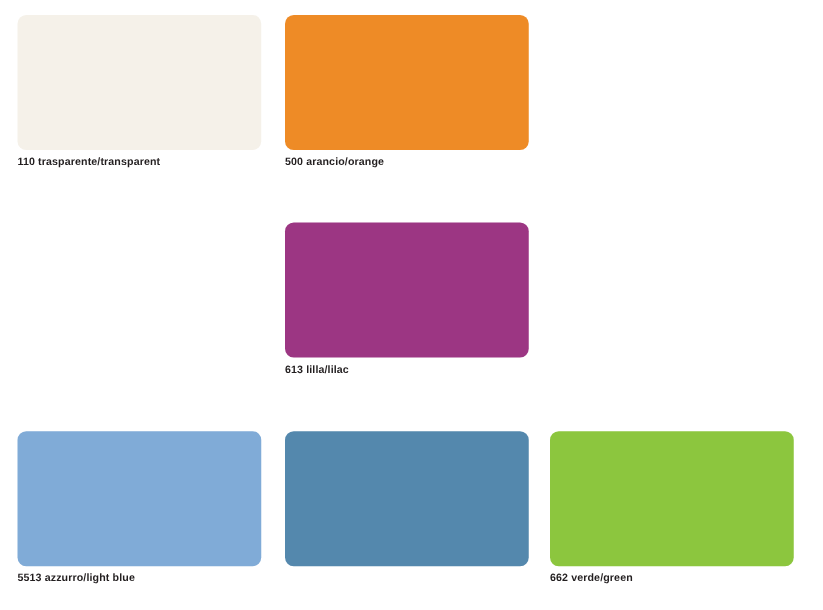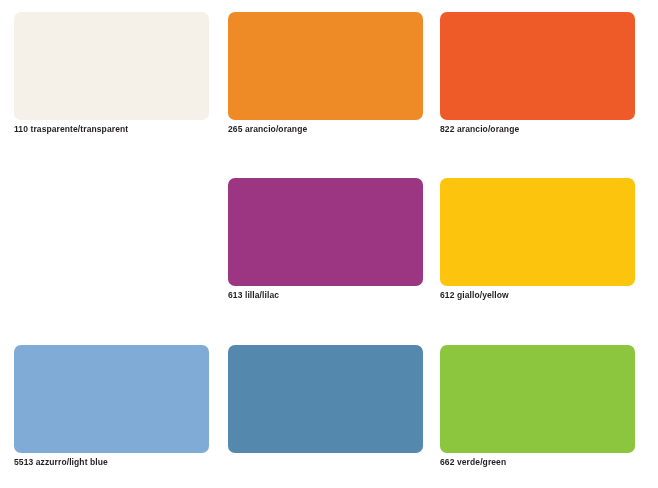--- a/index.html
+++ b/index.html
@@ -65,38 +65,30 @@
 <div id="color-chart">
   <div class="swatch-grid">
 
     <div class="cell cell-r1 cell-c1">
       <div class="swatch" style="background-color: rgb(245, 241, 233);"></div>
       <div class="swatch-label" style="color: rgb(35, 31, 32);">110 trasparente/transparent</div>
     </div>
 
     <div class="cell cell-r1 cell-c2">
       <div class="swatch" style="background-color: rgb(238, 139, 38);"></div>
-      <div class="swatch-label" style="color: rgb(35, 31, 32);">265 arancio/orange</div>
+      <div class="swatch-label" style="color: rgb(35, 31, 32);">500 arancio/orange</div>
     </div>
 
-    <div class="cell cell-r1 cell-c3">
-      <div class="swatch" style="background-color: rgb(239, 91, 40);"></div>
-      <div class="swatch-label" style="color: rgb(35, 31, 32);">822 arancio/orange</div>
-    </div>
 
 
     <div class="cell cell-r2 cell-c2">
       <div class="swatch" style="background-color: rgb(156, 54, 131);"></div>
       <div class="swatch-label" style="color: rgb(35, 31, 32);">613 lilla/lilac</div>
     </div>
 
-    <div class="cell cell-r2 cell-c3">
-      <div class="swatch" style="background-color: rgb(253, 196, 13);"></div>
-      <div class="swatch-label" style="color: rgb(35, 31, 32);">612 giallo/yellow</div>
-    </div>
 
     <div class="cell cell-r3 cell-c1">
       <div class="swatch" style="background-color: rgb(128, 171, 215);"></div>
       <div class="swatch-label" style="color: rgb(35, 31, 32);">5513 azzurro/light blue</div>
     </div>
 
     <div class="cell cell-r3 cell-c2">
       <div class="swatch" style="background-color: rgb(84, 136, 173);"></div>
     </div>
 

